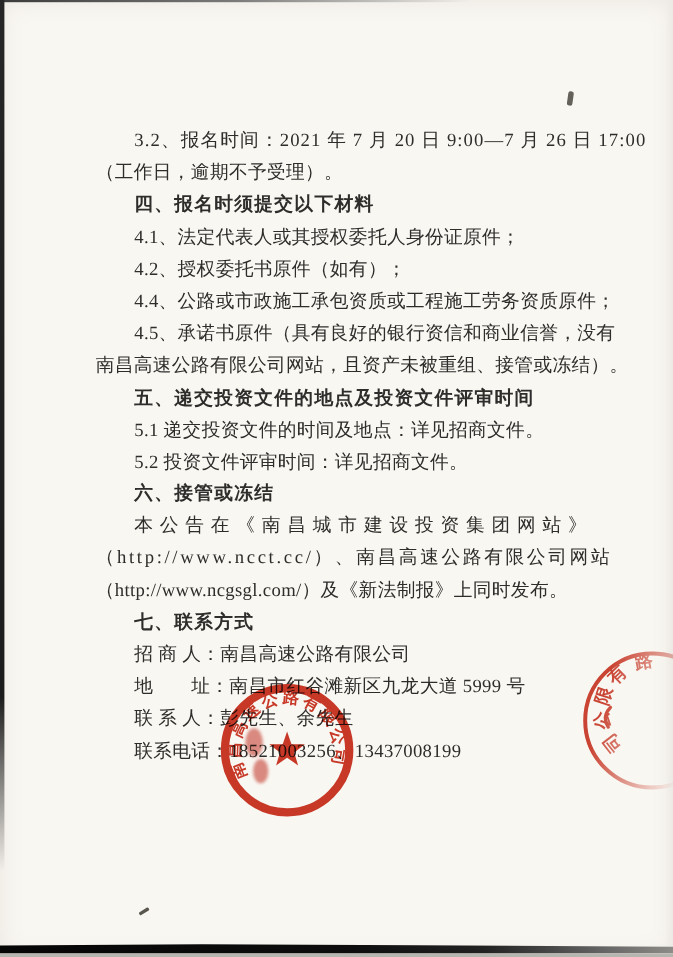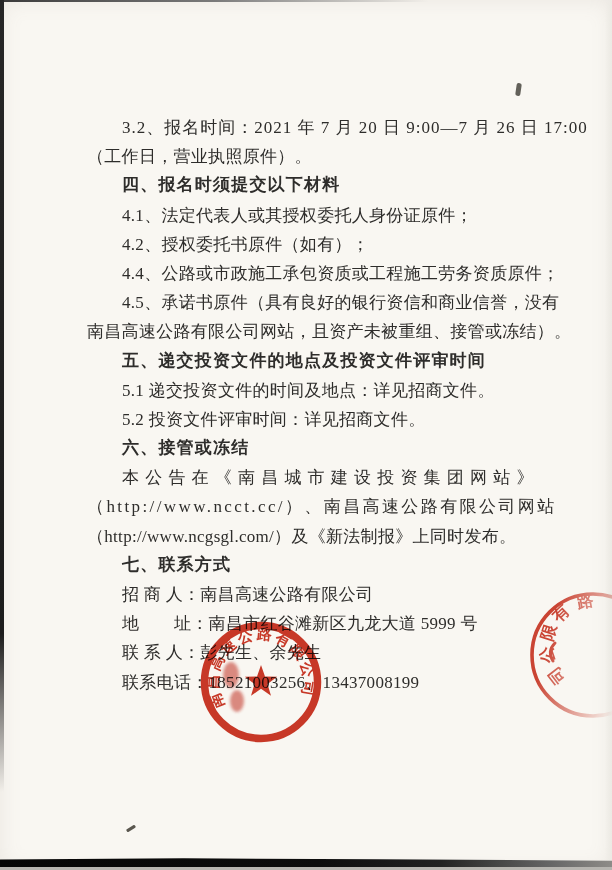--- a/index.html
+++ b/index.html
@@ -22,21 +22,21 @@
     clip-path:polygon(0 18%,30% 4%,62% 14%,100% 30%,100% 100%,0 100%);}
   .scan-bottom-edge{position:absolute;left:0;bottom:0;height:3px;width:100%;background:#b7b5b0;}
   .smudge-right{position:absolute;left:516px;top:83px;width:5px;height:13px;
     background:#49473f;border-radius:2px;transform:rotate(8deg);opacity:.85;}
   .stray-mark{position:absolute;left:126px;top:827px;width:10px;height:3px;
     background:#5a574f;transform:rotate(-32deg);border-radius:1px;}
   
   .textcol{position:absolute;left:87px;top:77px;width:468px;margin-top:36px;}
   .ln{font-size:17px;line-height:29.2px;height:29.2px;white-space:nowrap;letter-spacing:.3px;}
   .ind{padding-left:35px;}
-  .bold{font-family:Liberation Mono, monospace;font-weight:700;letter-spacing:1.2px;}
+  .bold{font-family:Liberation Sans, sans-serif;font-weight:700;letter-spacing:1.2px;}
   .sp1{letter-spacing:1px;}
   .spw{letter-spacing:6.2px;}
   .spm{letter-spacing:2.4px;}
   
   .seal{position:absolute;mix-blend-mode:multiply;}
   .seal-main{left:197px;top:619px;width:128px;height:128px;opacity:.95;}
   .seal-edge{left:503px;top:565px;width:180px;height:180px;opacity:.95;
     -webkit-mask-image:linear-gradient(105deg,rgba(0,0,0,.95) 28%,rgba(0,0,0,.45) 48%,transparent 66%);
     mask-image:linear-gradient(105deg,rgba(0,0,0,.95) 28%,rgba(0,0,0,.45) 48%,transparent 66%);}
   .seal text{font-family:"Liberation Sans","DejaVu Sans",sans-serif;font-weight:700;}
@@ -49,21 +49,21 @@
   <div class="scan-top"></div>
   <div class="scan-left"></div>
   <div class="scan-right"></div>
   <div class="scan-bottom"></div>
   <div class="scan-bottom-edge"></div>
   <div class="smudge-right"></div>
   <div class="stray-mark"></div>
 
   <div class="textcol">
     <div class="ln ind sp1">3.2、报名时间：2021 年 7 月 20 日 9:00—7 月 26 日 17:00</div>
-    <div class="ln">（工作日，营业执照原件）。</div>
+    <div class="ln">（工作日，逾期不予受理）。</div>
     <div class="ln ind bold">四、报名时须提交以下材料</div>
     <div class="ln ind">4.1、法定代表人或其授权委托人身份证原件；</div>
     <div class="ln ind">4.2、授权委托书原件（如有）；</div>
     <div class="ln ind">4.4、公路或市政施工承包资质或工程施工劳务资质原件；</div>
     <div class="ln ind">4.5、承诺书原件（具有良好的银行资信和商业信誉，没有</div>
     <div class="ln">南昌高速公路有限公司网站，且资产未被重组、接管或冻结）。</div>
     <div class="ln ind bold">五、递交投资文件的地点及投资文件评审时间</div>
     <div class="ln ind">5.1 递交投资文件的时间及地点：详见招商文件。</div>
     <div class="ln ind">5.2 投资文件评审时间：详见招商文件。</div>
     <div class="ln ind bold">六、接管或冻结</div>

